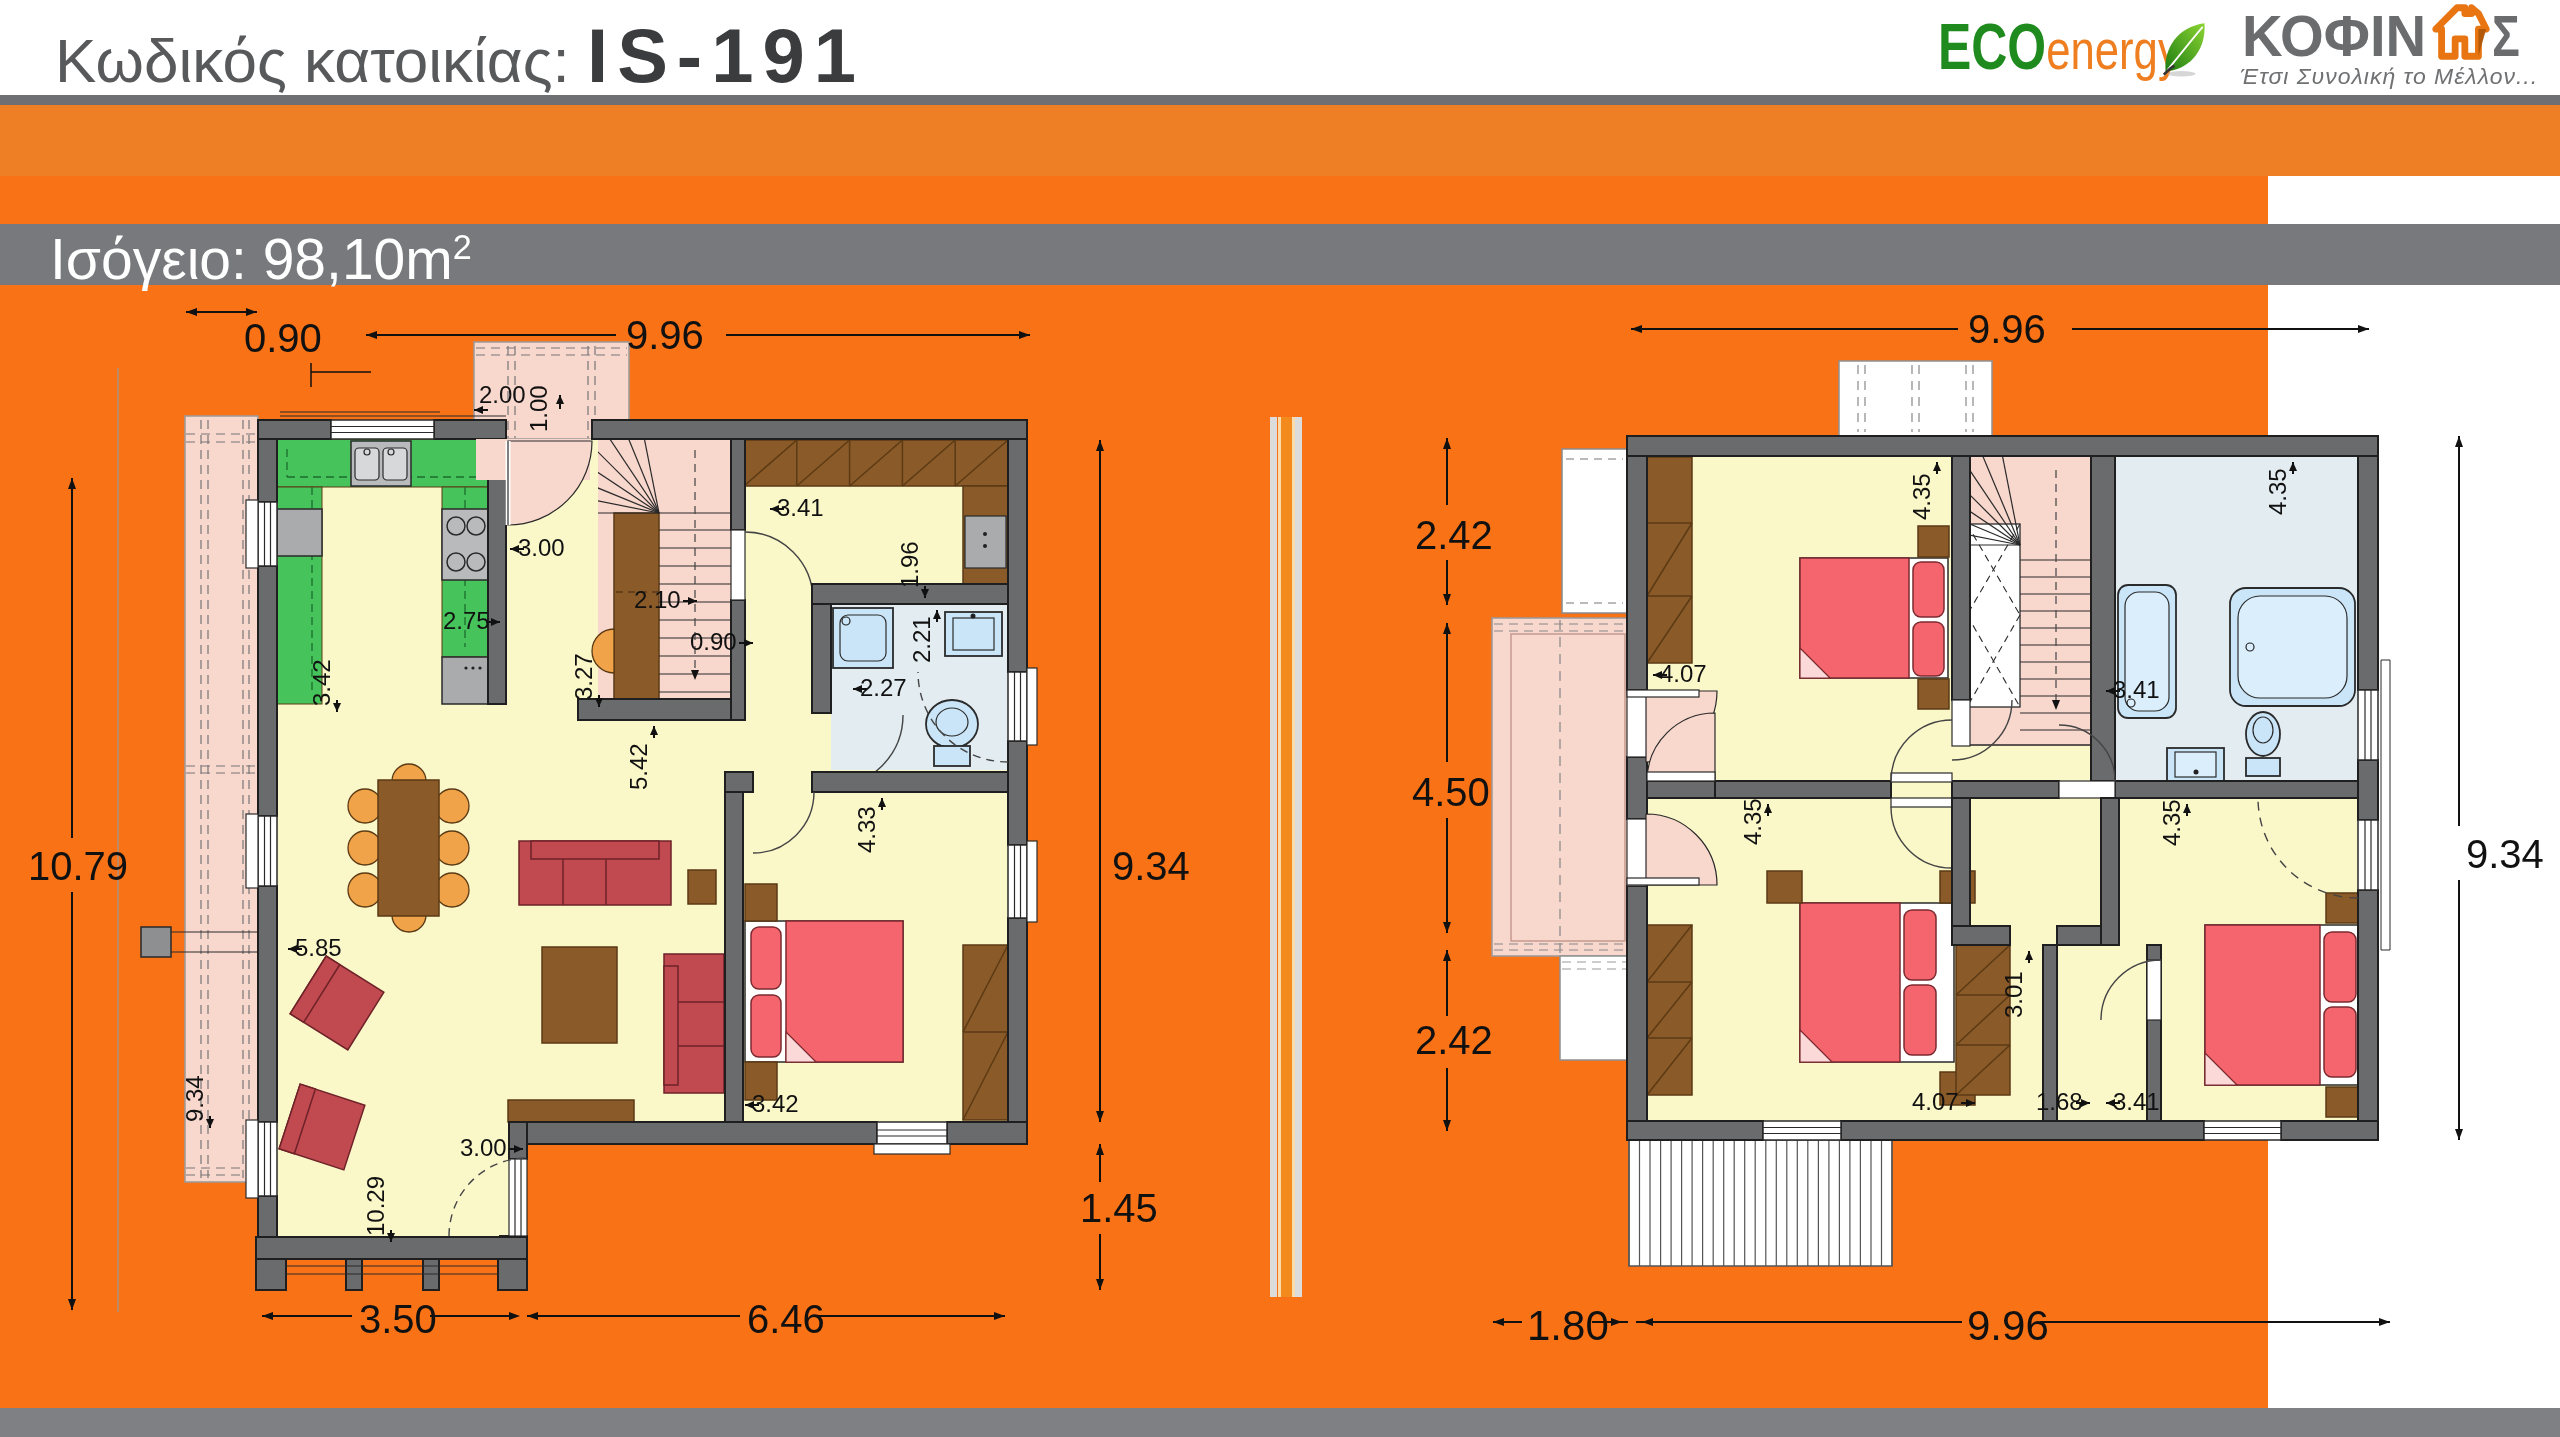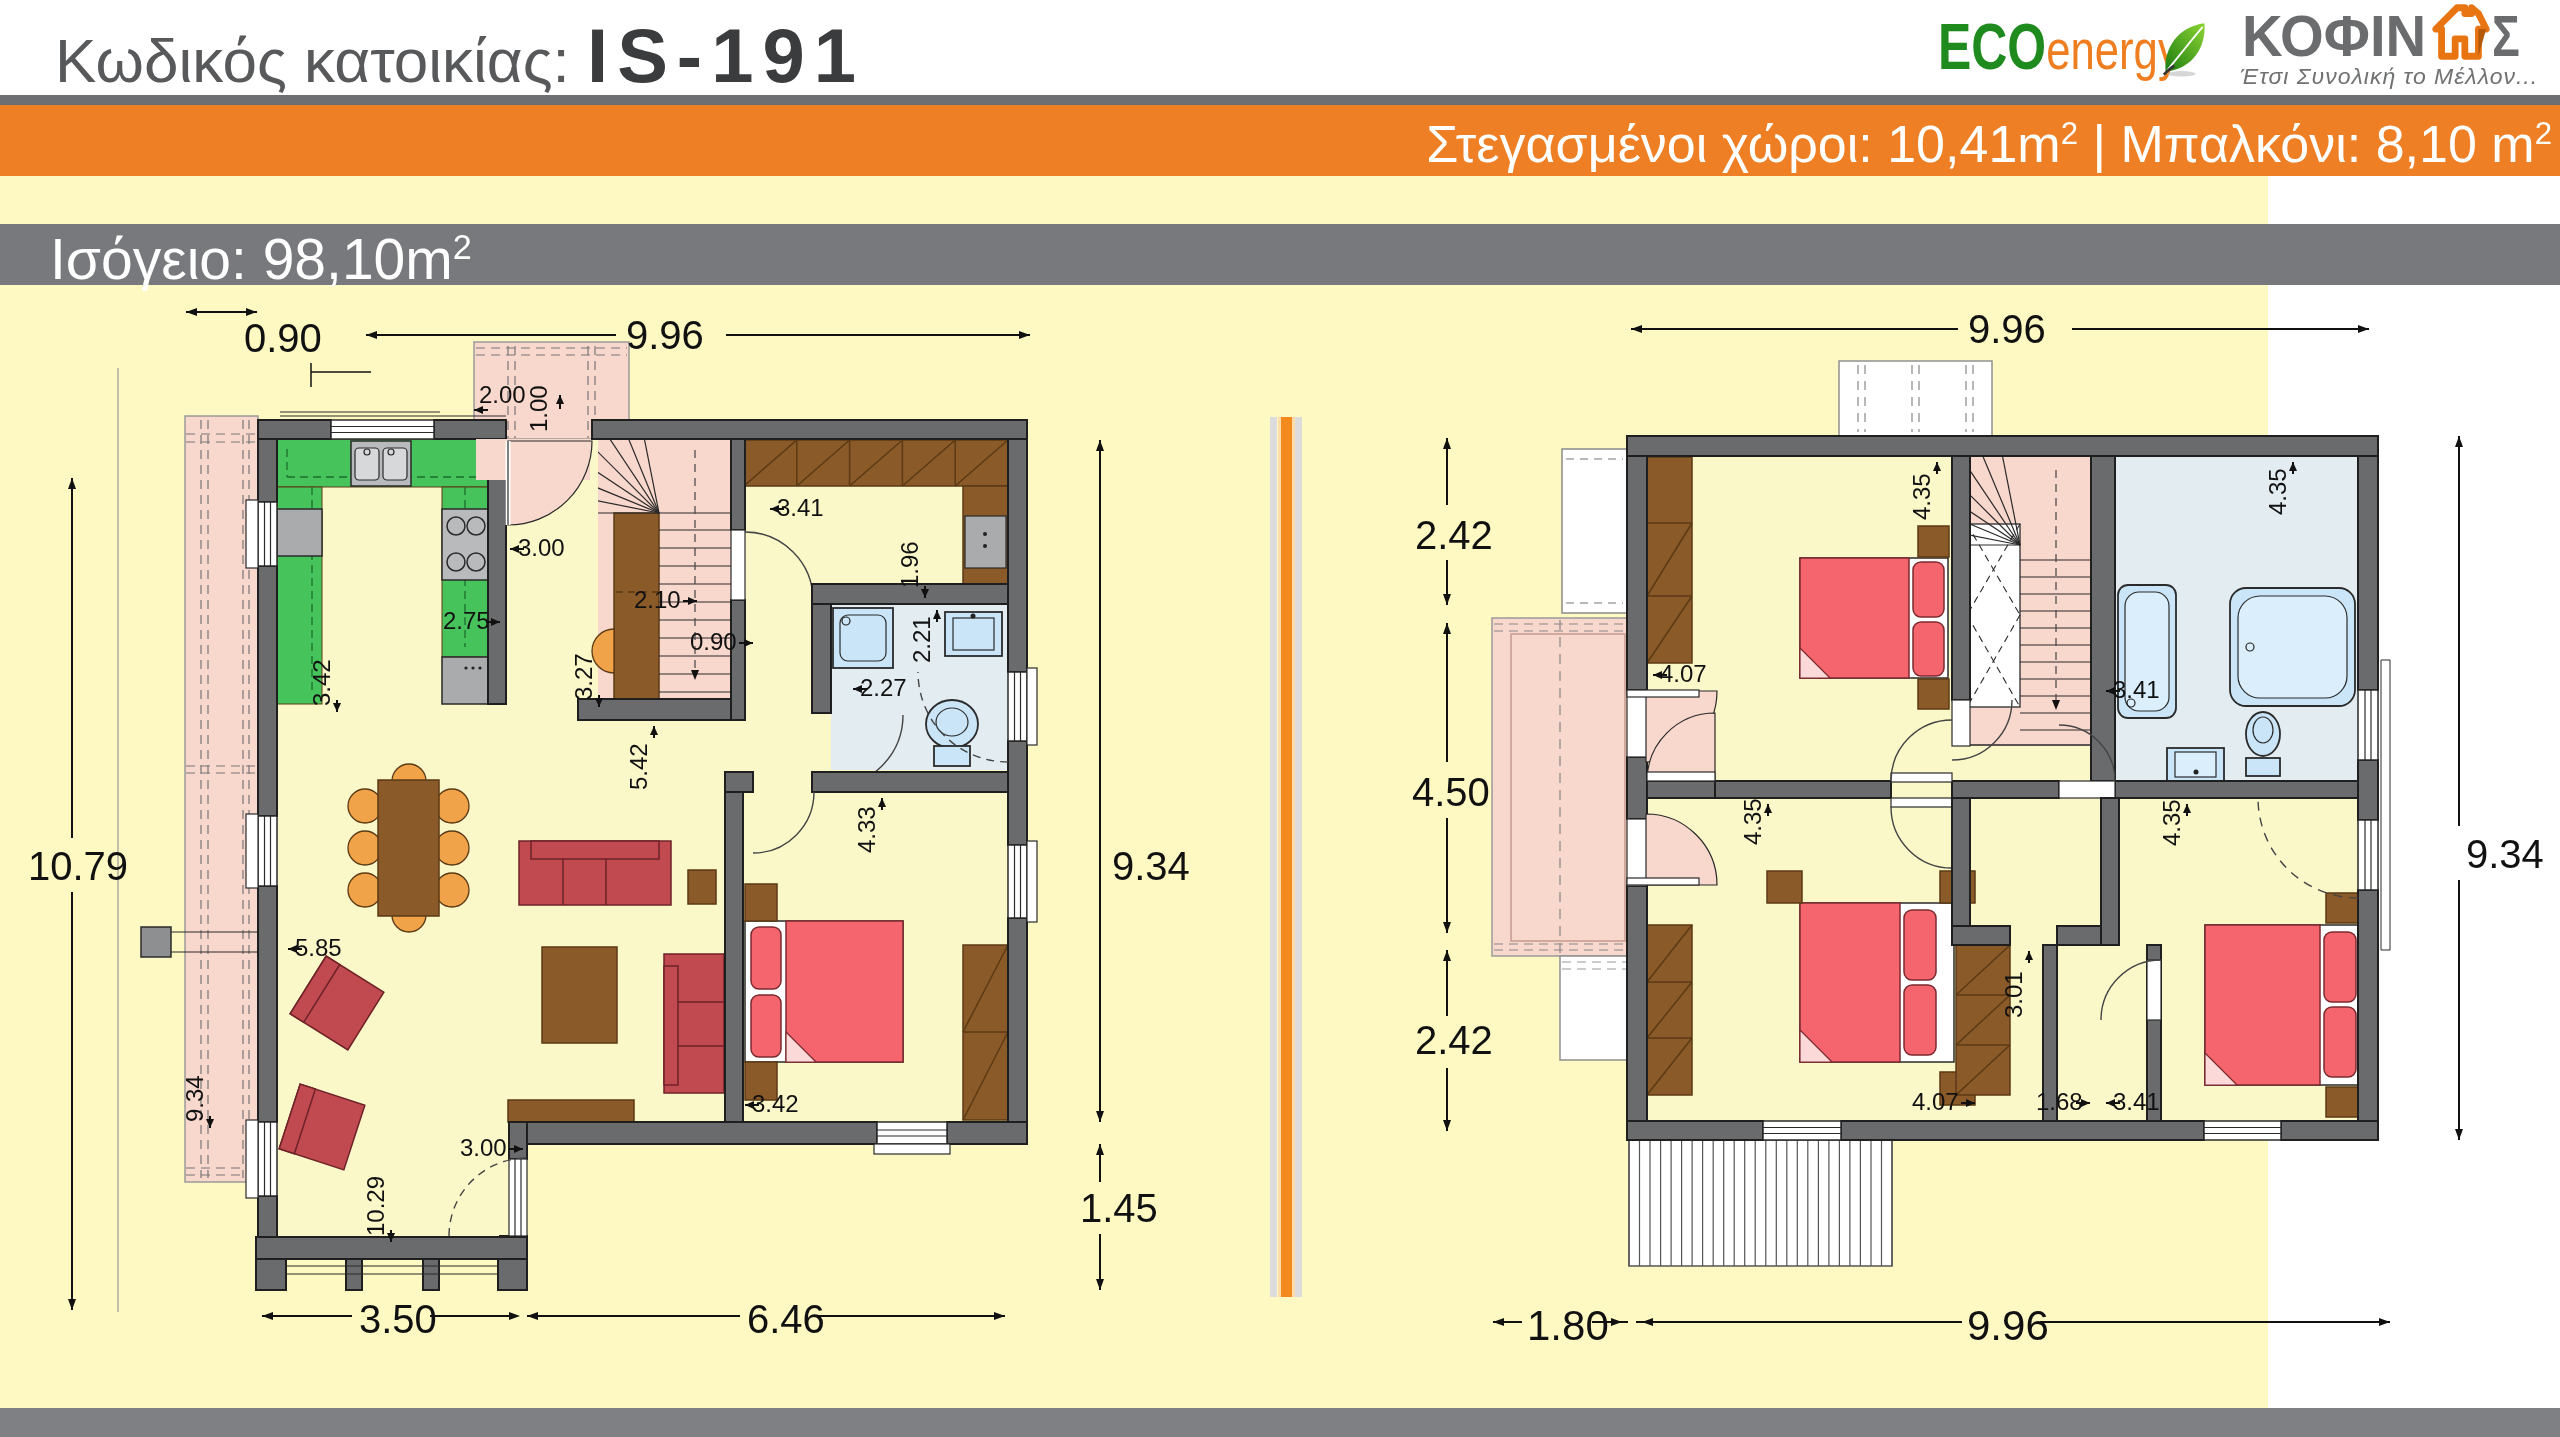--- a/index.html
+++ b/index.html
@@ -1,16 +1,16 @@
 <!DOCTYPE html>
 <html><head><meta charset="utf-8"><title>IS-191</title>
 <style>
 html,body{margin:0;padding:0;background:#fff;width:2560px;height:1437px;overflow:hidden;}
 *{box-sizing:border-box;font-family:"Liberation Sans", sans-serif;}
-#page{position:relative;width:2268px;height:1437px;background:#fef9c3;}
+#page{position:relative;width:2268px;height:1437px;background:#f97316;}
 .bar{position:absolute;left:0;width:2560px;}
 sup{font-size:60%;}
 </style></head>
 <body>
 <div id="page">
 
   <div class="bar" style="top:0;height:95px;background:#fff;">
 
     <div style="position:absolute;left:55px;top:12px;font-size:62px;color:#58595b;">Κωδικός κατοικίας: <span style="font-weight:bold;color:#3b3c3e;font-size:76px;letter-spacing:9px;">IS-191</span></div>
 
@@ -38,21 +38,20 @@
     </svg>
 
     <div style="position:absolute;left:2240px;top:63px;font-size:23px;font-style:italic;color:#6f7173;letter-spacing:1px;white-space:nowrap;">Έτσι Συνολική το Μέλλον...</div>
   </div>
 
   <div class="bar" style="top:95px;height:10px;background:#6d6f72;"></div>
 
   <div class="bar" style="top:105px;height:71px;background:#ee7f24;color:#fff;font-size:56px;">
 
 
-    <div style="position:absolute;right:8px;top:9px;font-size:52px;">Στεγασμένοι χώροι: 10,41m<sup>2</sup> | Μπαλκόνι: 8,10 m<sup>2</sup></div>
   </div>
 
   <div class="bar" style="top:176px;height:61px;background:#77797c;color:#fff;font-size:52px;margin-top:48px;">
 
     <div style="position:absolute;left:50px;top:2px;font-size:57px;">Ισόγειο: 98,10m<sup>2</sup></div>
 
   </div>
 
   <div class="bar" style="top:1408px;height:29px;background:#7e8083;"></div>
 

